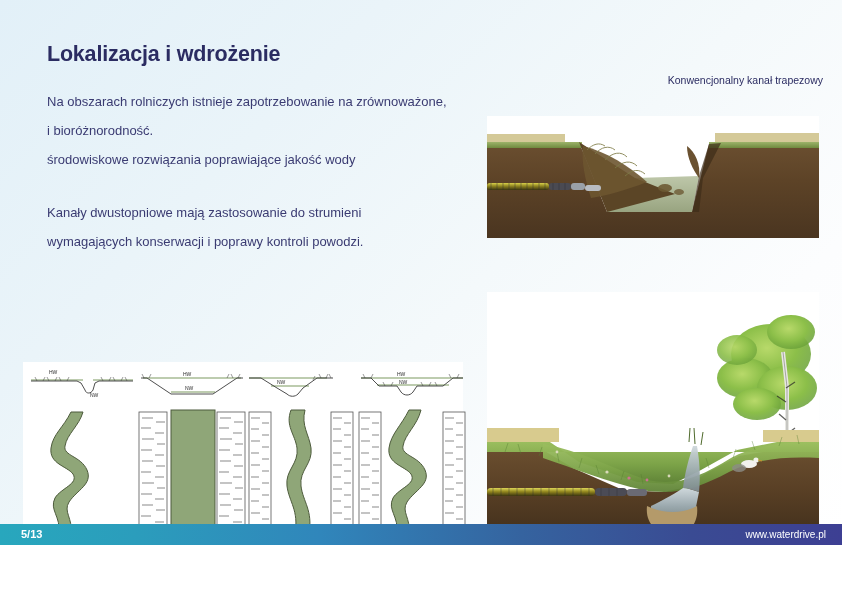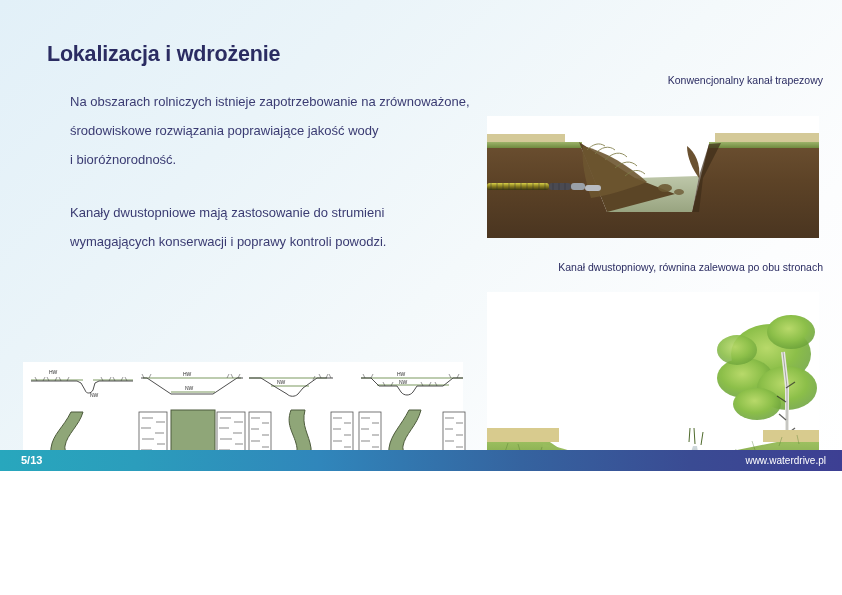--- a/index.html
+++ b/index.html
@@ -6,42 +6,41 @@
     margin: 0; padding: 0;
     background: #ffffff;
   }
   body {
     width: 842px; height: 595px;
     font-family: "Liberation Sans", sans-serif;
     overflow: hidden;
   }
   .slide {
     position: relative;
-    width: 842px; height: 471px;
+    width: 842px; height: 545px;
     background: linear-gradient(135deg, #e2f0f8 0%, #eaf4f9 28%, #f4f9fb 55%, #fcfdfe 78%, #ffffff 100%);
     overflow: hidden;
   }
 
   
   .title {
     position: absolute;
     left: 47px; top: 42px;
     font-size: 21.5px;
     font-weight: bold;
     color: #2b2c62;
     letter-spacing: -0.2px;
   }
   .body-block {
     position: absolute;
     left: 47px;
     width: 445px;
     font-size: 13px;
     color: #3a3b72;
     line-height: 29px;
-    margin-left: 23px;
   }
   .body-block p { margin: 0; }
   #para-1 { top: 87px; }
   #para-2 { top: 198px; }
   #para-3 { top: 281px; }
 
   
   .caption {
     position: absolute;
     text-align: right;
@@ -108,34 +107,33 @@
 </style>
 </head>
 <body>
 
 <div class="slide">
 
   <div class="title">Lokalizacja i wdrożenie</div>
 
   <div class="body-block" id="para-1">
     <p>Na obszarach rolniczych istnieje zapotrzebowanie na zrównoważone,</p>
+    <p>i bioróżnorodność.</p>
     <p>środowiskowe rozwiązania poprawiające jakość wody</p>
-    <p>i bioróżnorodność.</p>
   </div>
 
   <div class="body-block" id="para-2">
     <p>Kanały dwustopniowe mają zastosowanie do strumieni</p>
     <p>wymagających konserwacji i poprawy kontroli powodzi.</p>
   </div>
 
   <div class="body-block" id="para-3">
   </div>
 
   <div class="caption" id="caption-top">Konwencjonalny kanał trapezowy</div>
-  <div class="caption" id="caption-bottom">Kanał dwustopniowy, równina zalewowa po obu stronach</div>
 
   <div class="photo" id="photo-trapezoidal">
     <svg width="332" height="122" viewBox="0 0 332 122">
       <defs>
         <linearGradient id="soilTop" x1="0" y1="0" x2="0" y2="1">
           <stop offset="0%" stop-color="#6b4f30"></stop>
           <stop offset="40%" stop-color="#5d4327"></stop>
           <stop offset="100%" stop-color="#4a3520"></stop>
         </linearGradient>
         <linearGradient id="grassTop" x1="0" y1="0" x2="0" y2="1">

